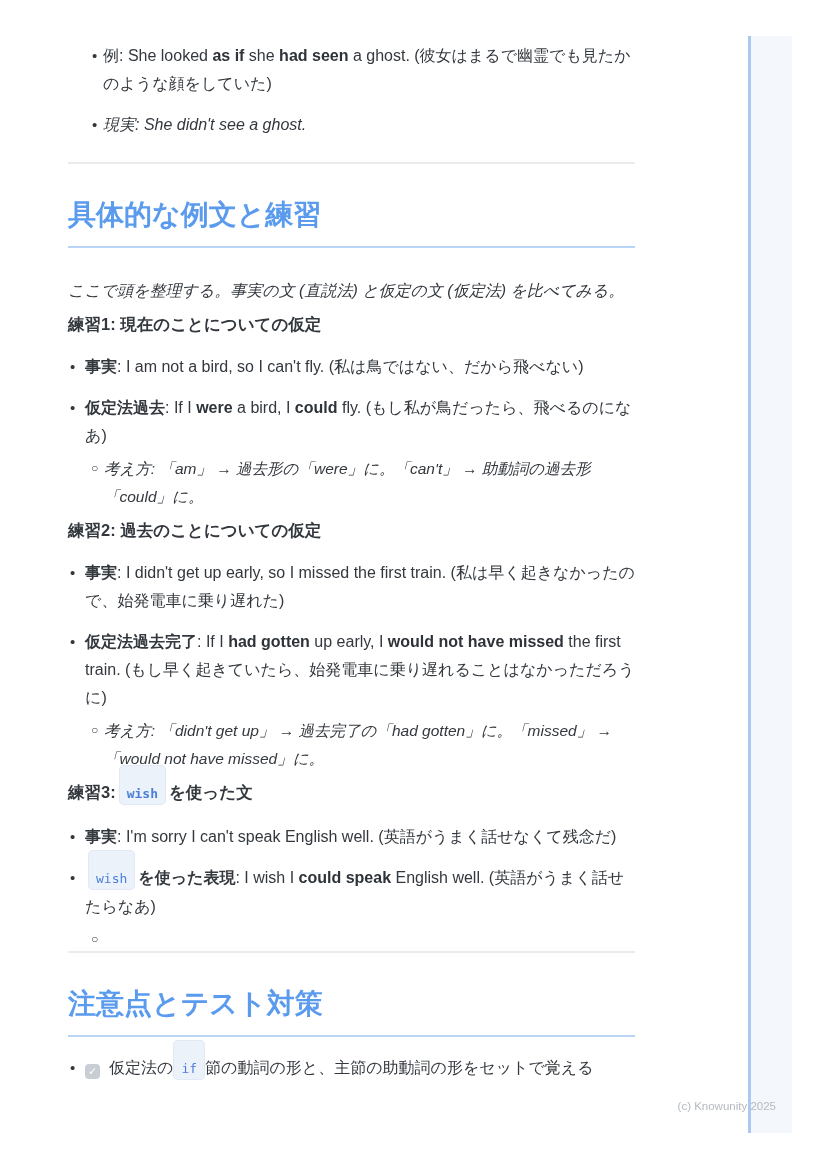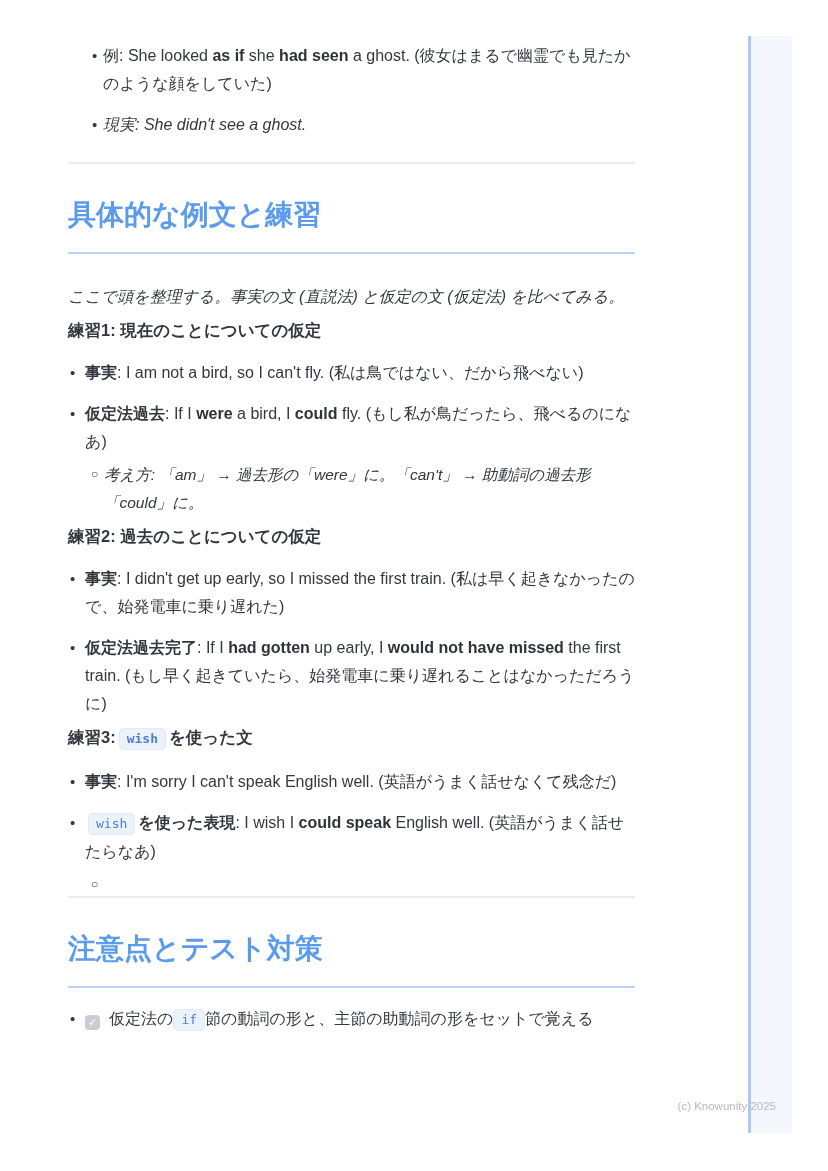--- a/index.html
+++ b/index.html
@@ -33,36 +33,36 @@
   .subli { position: relative; margin-top: 5px; padding-left: 19px; font-style: italic; font-size: 15.5px; }
   .subli .cmarker { position: absolute; left: 6px; top: -1px; font-size: 12px; }
   .italic { font-style: italic; }
   b { font-weight: bold; color: #2e3339; }
   .blabel { font-weight: bold; }
   
   .h2 {
     margin-top: 33px;
     font-size: 28px; line-height: 36px; font-weight: bold;
     color: #5b9bee;
-    padding-bottom: 19px;
+    padding-bottom: 13px;
     border-bottom: 2px solid #b9d4f4;
   }
   .p { margin-top: 29px; font-style: italic; }
   .h3 { margin-top: 5px; font-size: 16.5px; font-weight: bold; }
   .hr { border: none; border-top: 2px solid #ebebed; margin-top: 23px; }
   .ul { margin-top: 15px; }
   
   .code {
     font-family: "DejaVu Sans Mono", "Liberation Mono", monospace;
     font-size: 13px;
     color: #4b80d8;
     background: #ecf2fa;
     border: 1px solid #e0e9f5;
     border-radius: 5px;
-    padding: 2px 7px 3px 7px;
+    padding: 20px 7px 3px 7px;
     white-space: nowrap;
   }
   .h3 .code, .li .code { margin: 0 3px; }
   
   .check-row { position: relative; margin-top: 14px; padding-left: 17px; }
   .check-row .marker { position: absolute; left: 2px; top: 0; }
   .checkbox {
     display: inline-block; vertical-align: -2px;
     width: 15px; height: 15px; border-radius: 4px;
     margin-right: 9px;
@@ -133,20 +133,21 @@
   <div class="ul lvl1">
     <div class="li">
       <span class="marker">•</span>
       <span><span class="blabel">事実</span><span>: I didn't get up early, so I missed the first train. (私は早く起きなかったので、始発電車に乗り遅れた)</span></span>
     </div>
     <div class="li">
       <span class="marker">•</span>
       <span><span class="blabel">仮定法過去完了</span><span>: If I </span><b>had gotten</b><span> up early, I </span><b>would not have missed</b><span> the first train. (もし早く起きていたら、始発電車に乗り遅れることはなかっただろうに)</span></span>
       <div class="subli">
         <span class="cmarker">○</span>
+        <span>考え方: 「didn't get up」 → 過去完了の「had gotten」に。「missed」 → 「would not have missed」に。</span>
       </div>
     </div>
   </div>
 
   <div class="h3"><span>練習3:</span><span class="code">wish</span><span>を使った文</span></div>
   <div class="ul lvl1">
     <div class="li">
       <span class="marker">•</span>
       <span><span class="blabel">事実</span><span>: I'm sorry I can't speak English well. (英語がうまく話せなくて残念だ)</span></span>
     </div>

